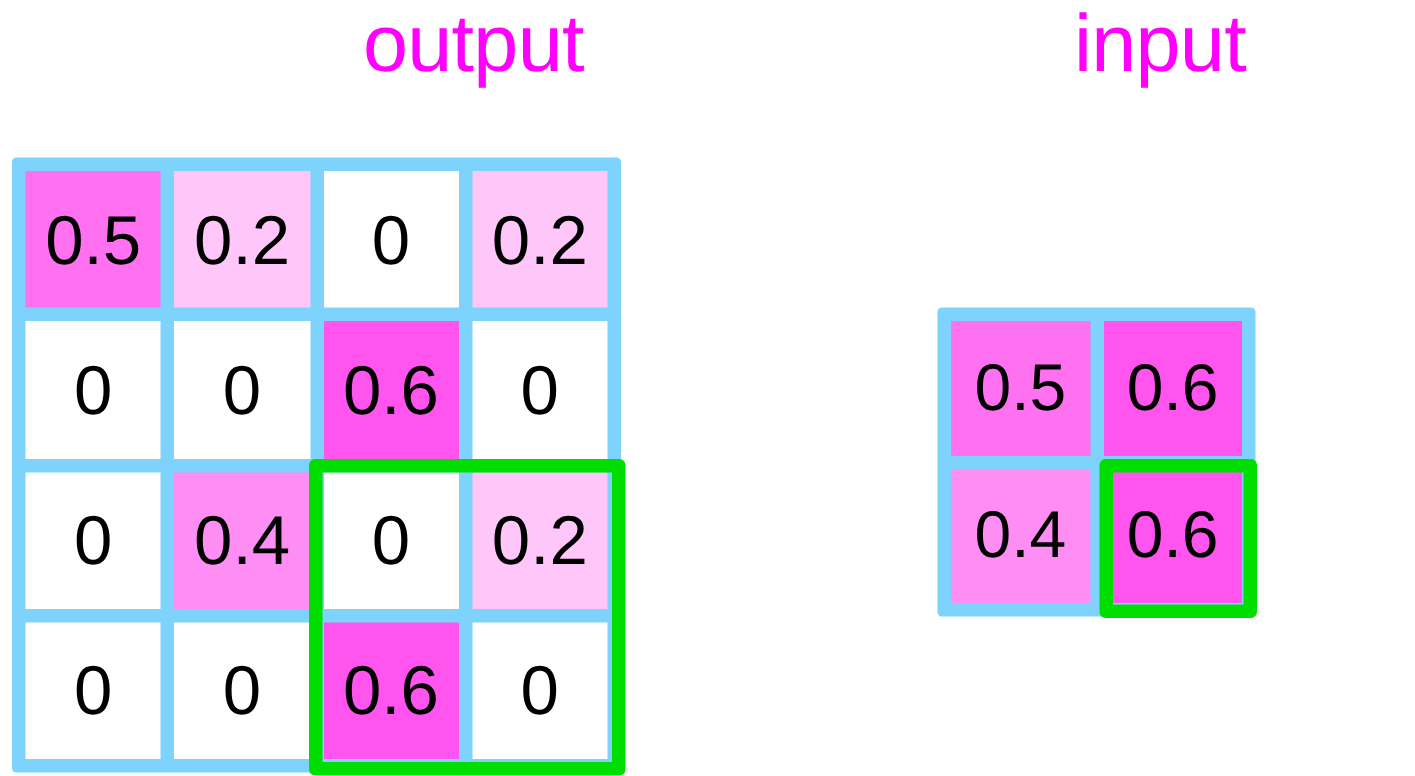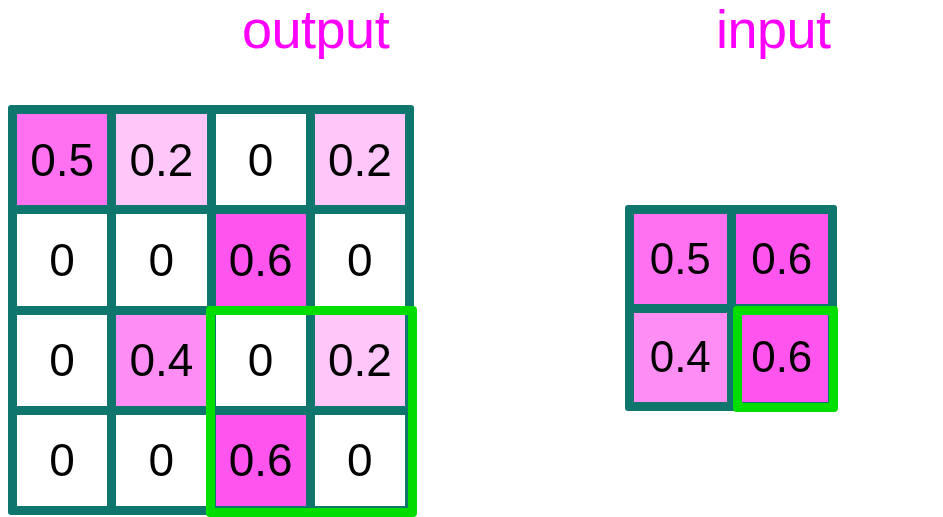--- a/index.html
+++ b/index.html
@@ -24,21 +24,21 @@
     white-space: nowrap;
     letter-spacing: -0.5px;
   }
   #label-input  { left: 242px; top: 2px; }
   #label-output { left: 716px; top: 2px; }
 
   
   .grid {
     position: absolute;
     display: grid;
-    background: #0f766e;
+    background: #7dd3fc;
     box-sizing: border-box;
   }
   #input-grid {
     left: 8px;
     top: 105px;
     width: 406px;
     height: 410px;
     grid-template-columns: repeat(4, 1fr);
     grid-template-rows: repeat(4, 1fr);
     gap: 9px;

